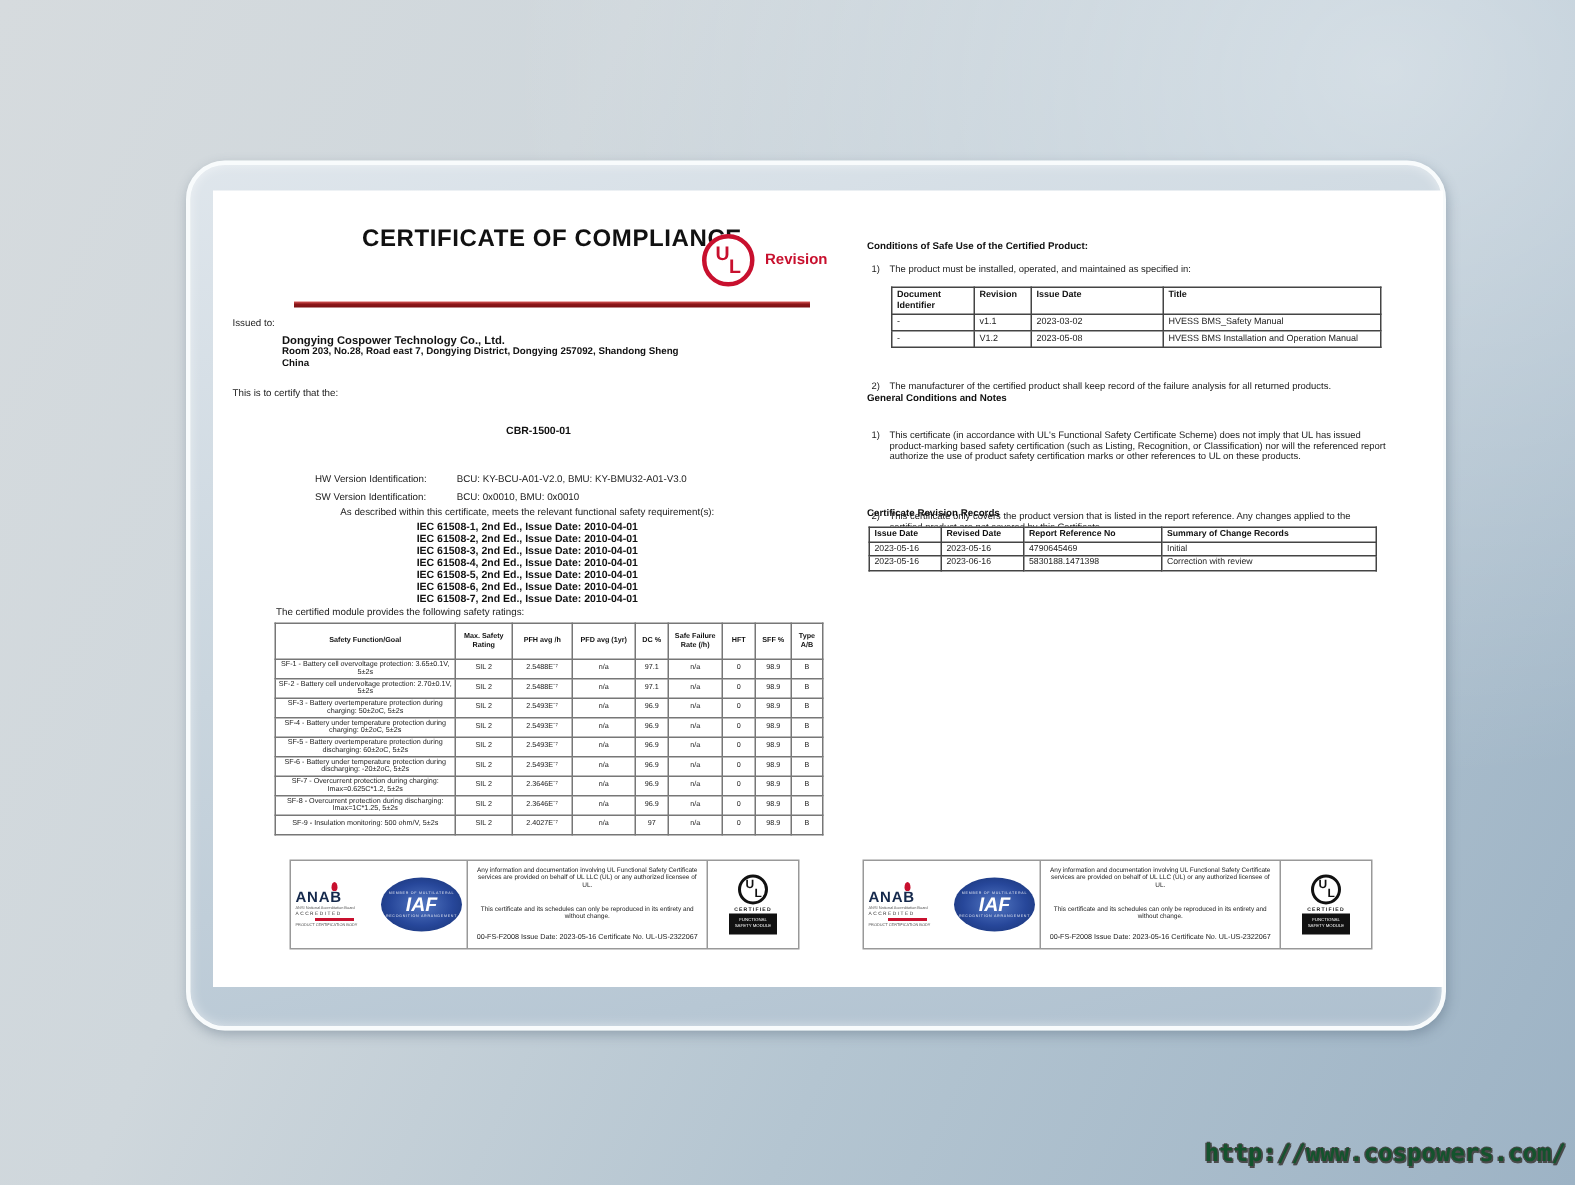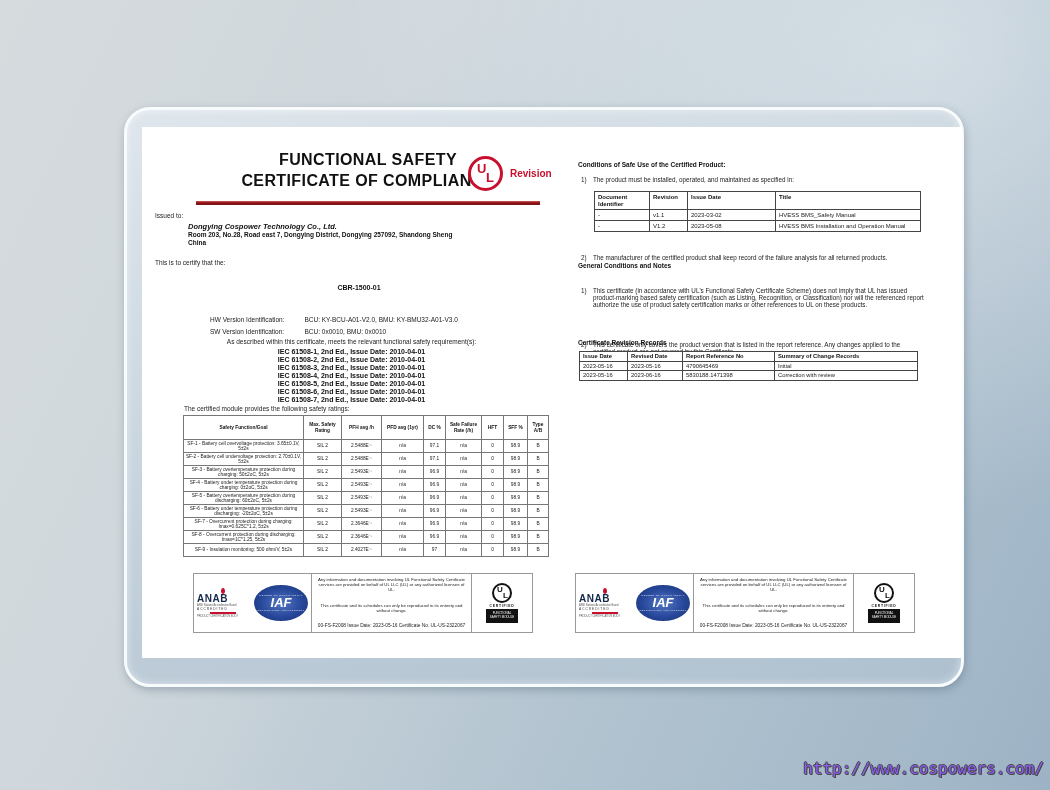--- a/index.html
+++ b/index.html
@@ -30,21 +30,21 @@
   .ul-circle { position:relative; width:35px; height:35px; border:3px solid #c8102e;
                border-radius:50%; background:#fff; display:inline-block; }
   .ul-circle .u { position:absolute; left:6px; top:2px; font-size:13px; font-weight:bold; color:#c8102e; }
   .ul-circle .l { position:absolute; left:15px; top:11px; font-size:13px; font-weight:bold; color:#c8102e; }
   .sol { position:absolute; left:42px; top:12px; font-size:10px; font-weight:bold; color:#c8102e; }
   .red-line { position:absolute; left:54px; top:74px; width:344px; height:4px;
               background:linear-gradient(180deg, #d95a5a 0%, #8c1518 45%, #7a1214 100%); }
   
   .t65  { font-size:6.5px; line-height:8px; color:#222; }
   .t65b { font-size:6.5px; line-height:8px; font-weight:bold; color:#111; }
-  .t75b { font-size:7.5px; line-height:9px; font-weight:bold; color:#111;font-style:italic; }
+  .t75b { font-size:7.5px; line-height:9px; font-weight:bold; color:#111; }
   .abs  { position:absolute; }
   .ctr  { text-align:center; }
   
   .iec div { font-size:7px; line-height:8px; font-weight:bold; color:#111; text-align:center; }
   
   table { border-collapse:collapse; table-layout:fixed; background:#fff; }
   .ratings { width:365px; }
   .ratings th, .ratings td { border:1px solid #777; text-align:center; vertical-align:middle;
       font-size:4.8px; line-height:5.4px; padding:0 1px; overflow:hidden; color:#222; }
   .ratings th { font-weight:bold; height:24px; color:#111; }
@@ -87,32 +87,31 @@
   .iaf .name { font-size:13px; font-weight:bold; font-style:italic; line-height:12px; }
   
   .ulmark-circle { position:relative; width:20px; height:20px; border:2px solid #111; border-radius:50%; background:#fff; }
   .ulmark-circle .u { position:absolute; left:3px; top:0px; font-size:8px; font-weight:bold; color:#111; }
   .ulmark-circle .l { position:absolute; left:9px; top:6px; font-size:8px; font-weight:bold; color:#111; }
   .ulmark-cert { font-size:3.4px; font-weight:bold; letter-spacing:0.8px; color:#111; }
   .ulmark-box { width:32px; height:14px; background:#111; color:#fff; font-size:2.9px; line-height:3.6px;
                 display:flex; align-items:center; justify-content:center; text-align:center; padding:1px; }
   
   .watermark { position:absolute; right:6px; bottom:12px; z-index:5;
-    font-family:"DejaVu Sans Mono", monospace; font-weight:normal; font-size:16px; color:#8b5cf6;
+    font-family:"DejaVu Sans Mono", monospace; font-weight:bold; font-size:16px; color:#14532d;
     text-shadow:1px 0 0 #4a4a4a, -1px 0 0 #4a4a4a, 0 1px 0 #4a4a4a, 0 -1px 0 #4a4a4a, 1px 1px 0 #4a4a4a; }
 </style>
 </head>
 <body>
 
 <div class="device"></div>
 
 <div class="page">
 
   <div class="title">
-    <div>FUNCTIONAL SAFETY</div>
     <div>CERTIFICATE OF COMPLIANCE</div>
   </div>
   <div class="ul-logo">
     <span class="ul-circle">
       <span class="u">U</span>
       <span class="l">L</span>
     </span>
     <span class="sol">Revision</span>
   </div>
   <div class="red-line"></div>

